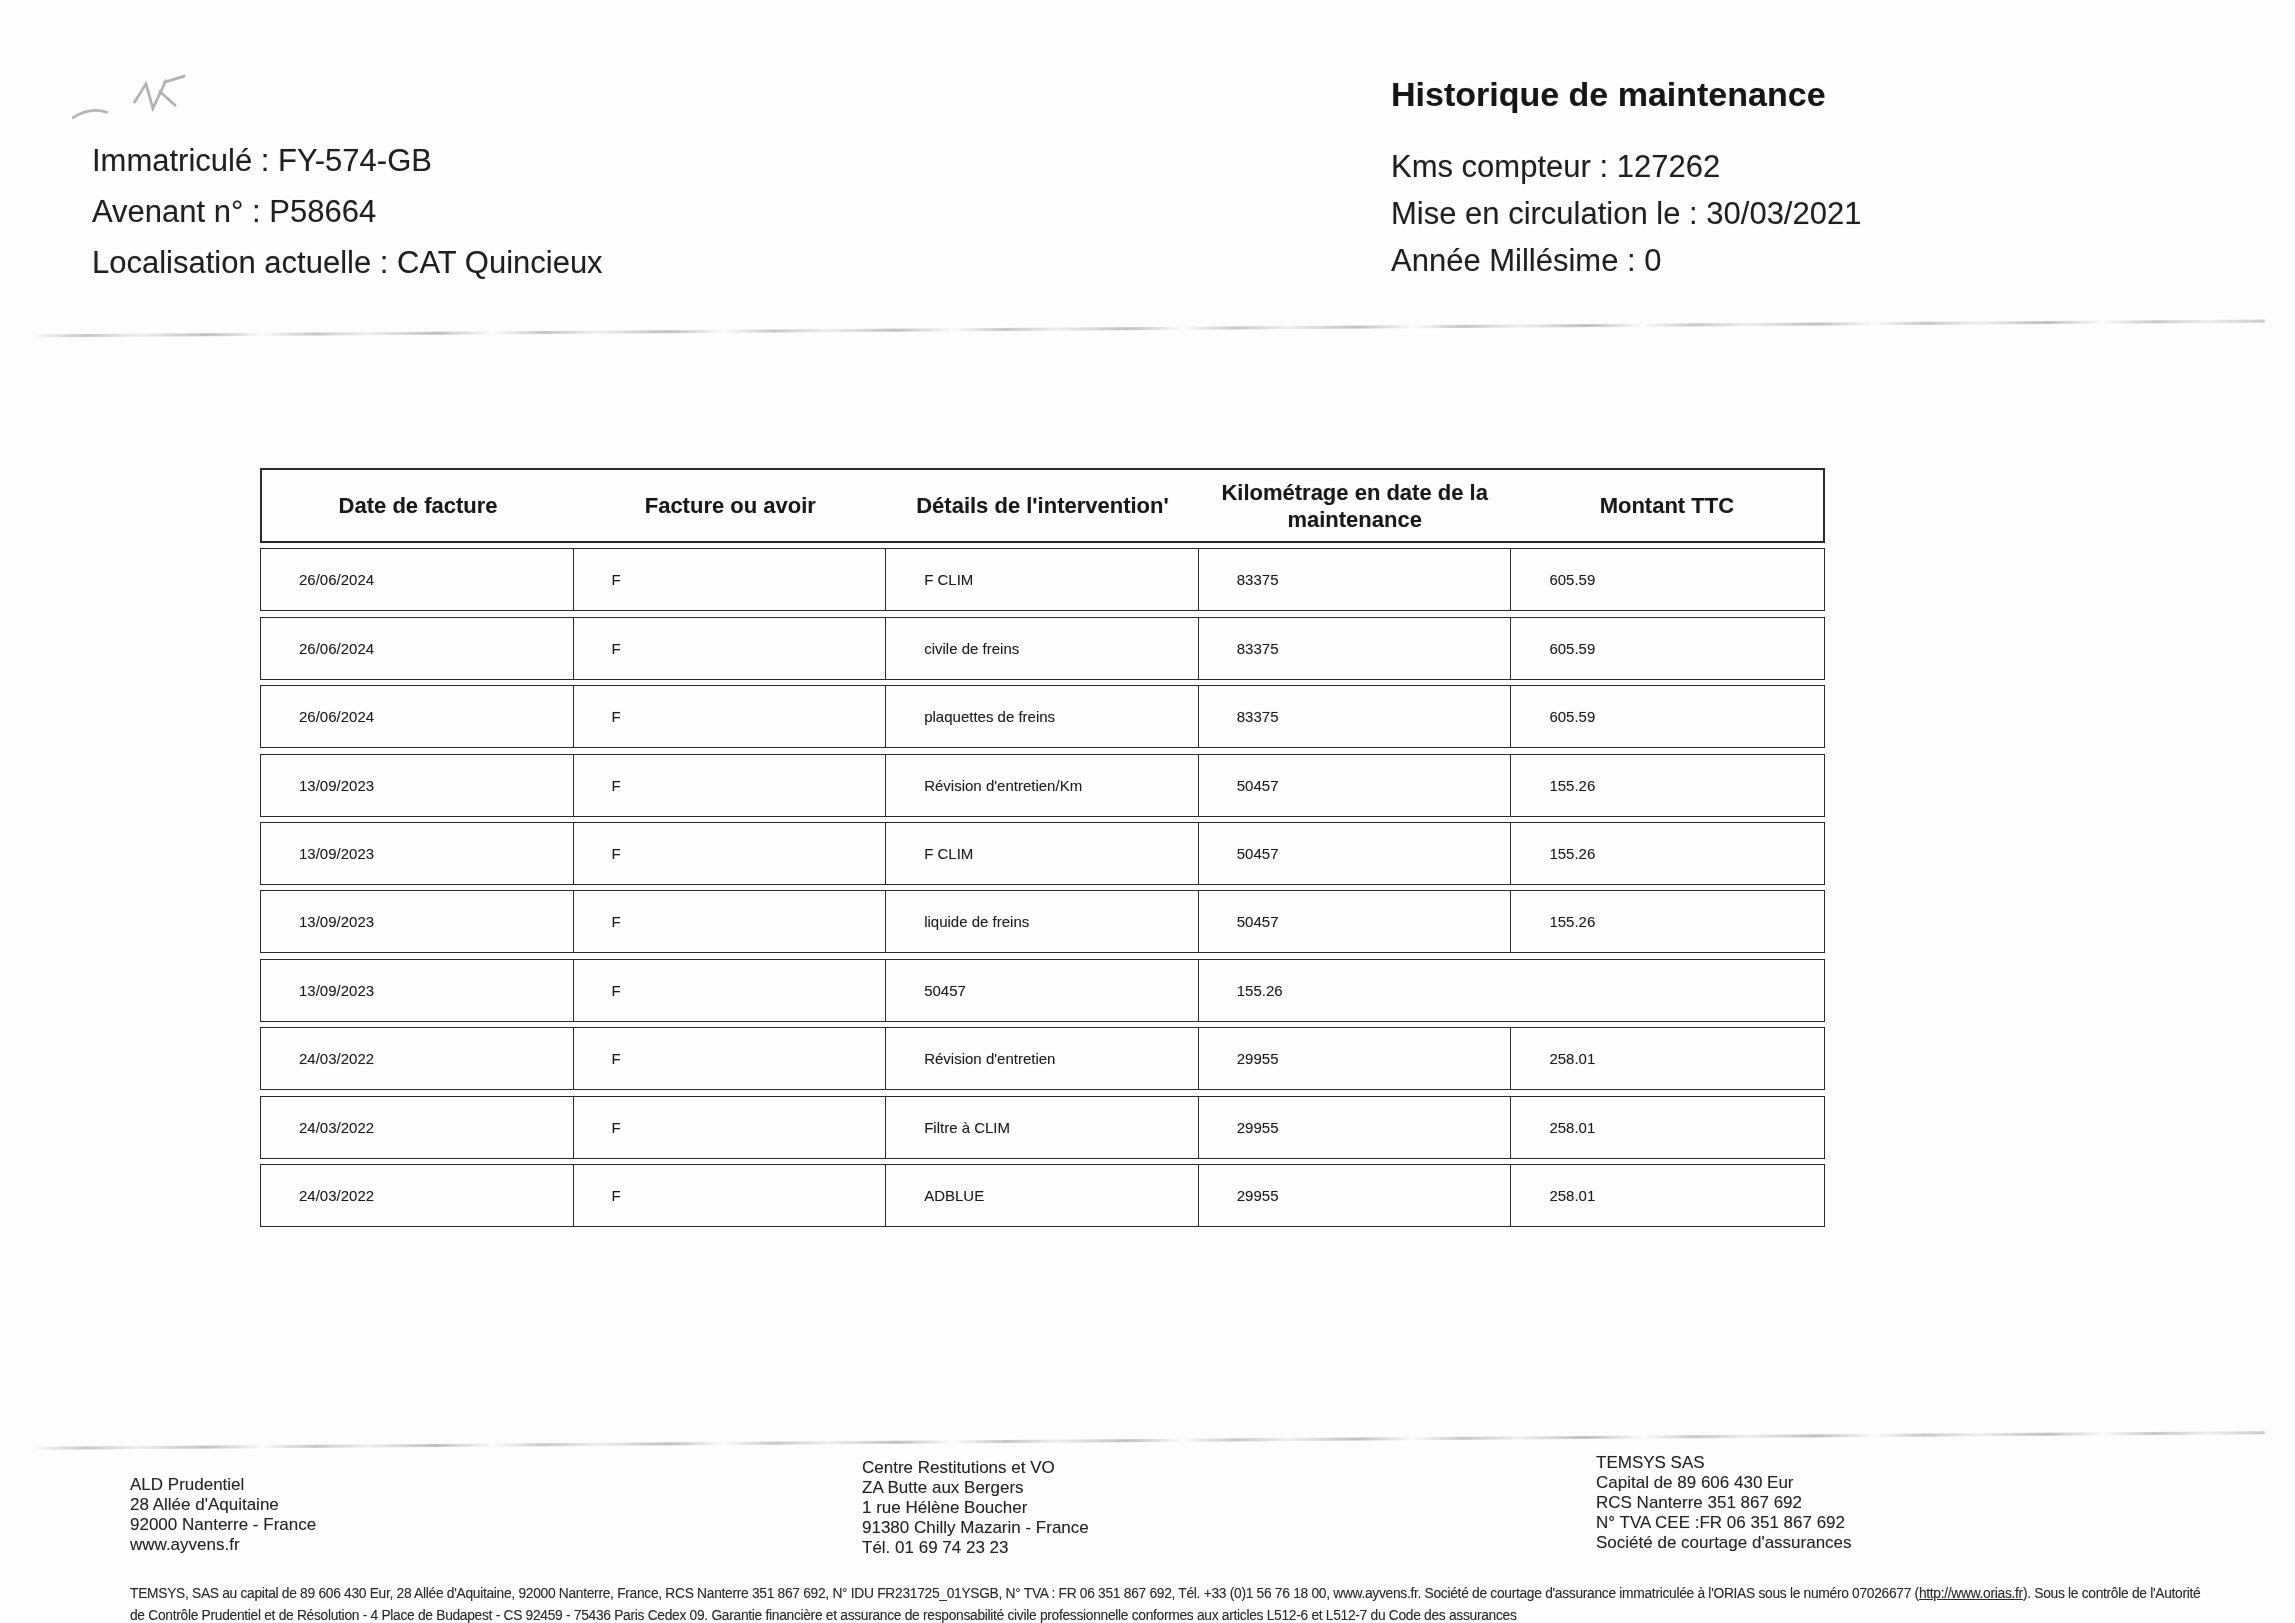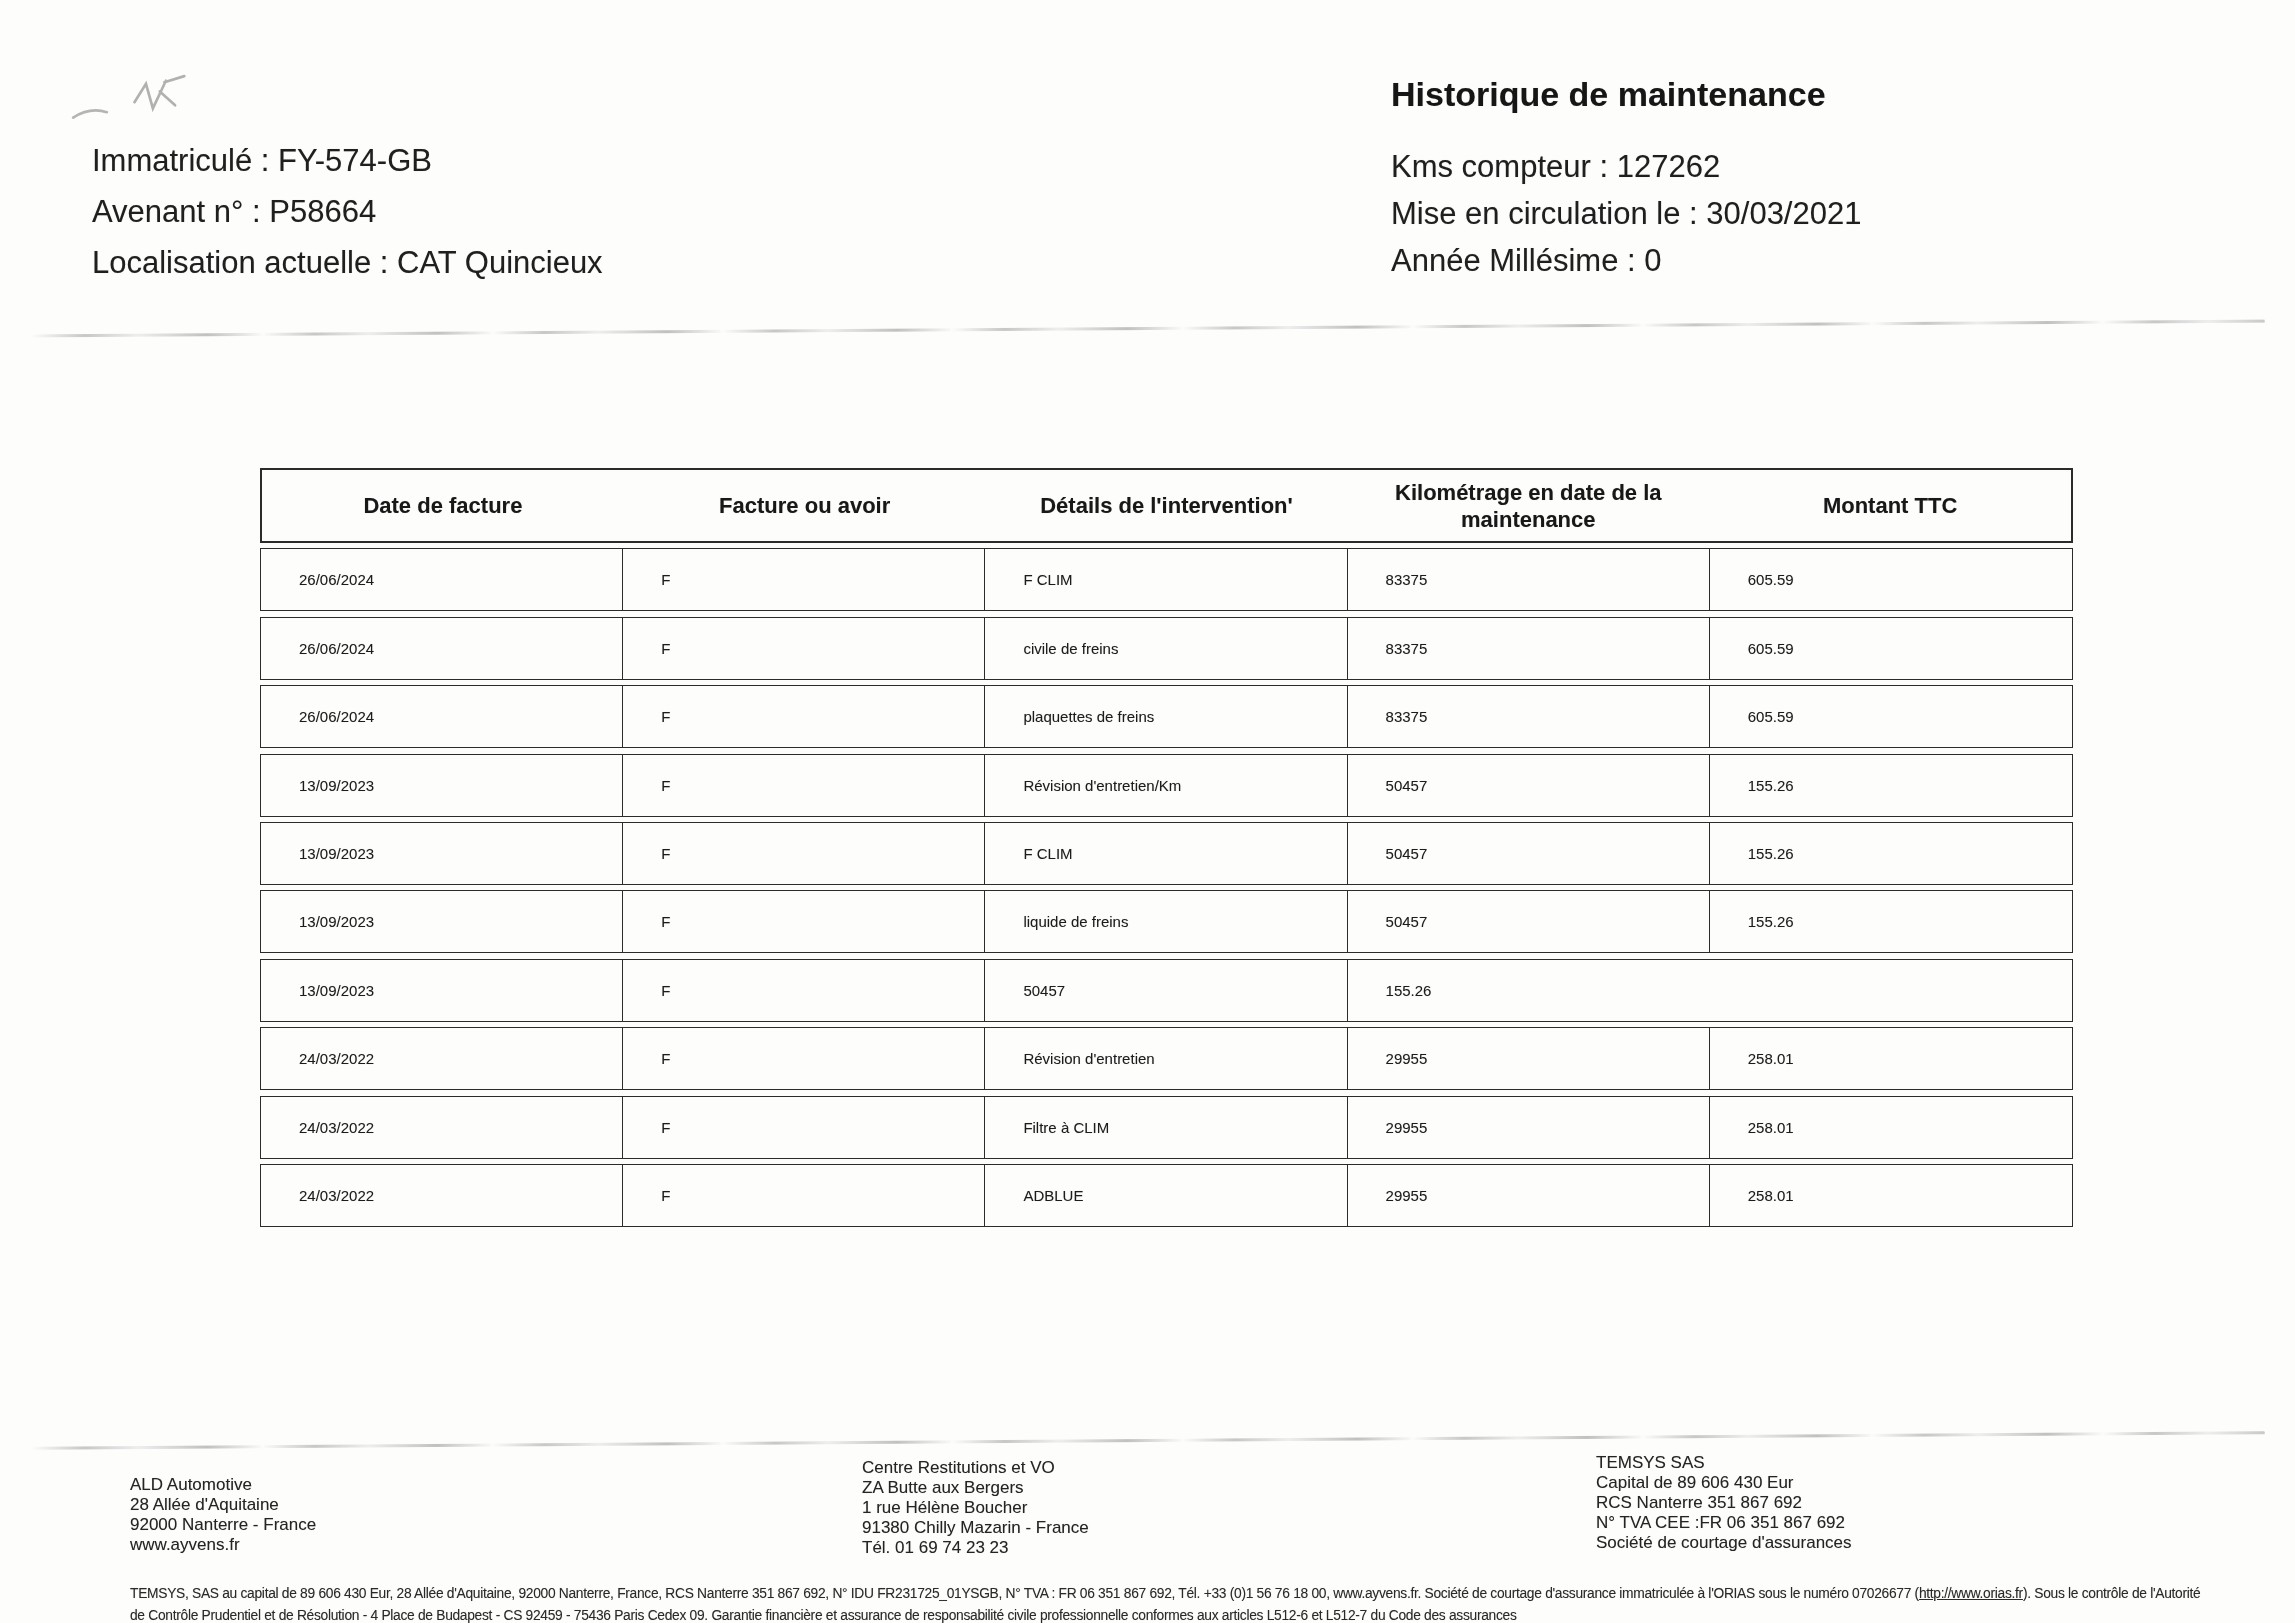--- a/index.html
+++ b/index.html
@@ -21,21 +21,21 @@
   
   .squiggle{position:absolute;left:67px;top:70px;opacity:.65;}
   .scan-line{position:absolute;height:3.1px;filter:blur(0.5px);border-radius:1.5px;
     background:repeating-linear-gradient(90deg,
       rgba(110,110,110,0) 0px, rgba(110,110,110,.38) 54px,
       rgba(150,150,150,.14) 107px, rgba(120,120,120,.46) 176px,
       rgba(170,170,170,.05) 230px);}
   .scan-line-1{top:327px;left:31px;width:2234px;transform:rotate(-.38deg);}
   .scan-line-2{top:1439px;left:31px;width:2234px;transform:rotate(-.4deg);}
   
-  .mtable{position:absolute;left:260px;top:468px;width:1813px;}
+  .mtable{position:absolute;left:260px;top:468px;width:1565px;}
   .thead{display:flex;align-items:center;height:75px;border:2.3px solid #2b2b2b;box-sizing:border-box;background:#fdfdfc;}
   .thead .hcell{width:20%;text-align:center;font-weight:700;font-size:22px;line-height:27px;padding:0 21.4px;box-sizing:border-box;color:#181818;}
   .trow{display:flex;height:63px;border:1.5px solid #2b2b2b;box-sizing:border-box;margin-top:5.4px;background:#fdfdfc;}
   .trow .cell{width:20%;height:100%;display:flex;align-items:center;padding-left:38px;box-sizing:border-box;border-right:1.5px solid #2b2b2b;font-size:15px;white-space:nowrap;color:#1c1c1c;}
   .trow .cell:last-child{border-right:none;}
   
   .footer-col{position:absolute;font-size:17px;line-height:20px;color:#242424;}
   .footer-left{left:130px;top:1475px;}
   .footer-center{left:862px;top:1458px;}
   .footer-right{left:1596px;top:1453px;}
@@ -145,21 +145,21 @@
     <div class="trow">
       <div class="cell">24/03/2022</div>
       <div class="cell">F</div>
       <div class="cell">ADBLUE</div>
       <div class="cell">29955</div>
       <div class="cell">258.01</div>
     </div>
   </div>
 
   <div class="footer-col footer-left">
-    <div>ALD Automotive</div>
+    <div>ALD Prudentiel</div>
     <div>28 Allée d'Aquitaine</div>
     <div>92000 Nanterre - France</div>
     <div>www.ayvens.fr</div>
   </div>
   <div class="footer-col footer-center">
     <div>Centre Restitutions et VO</div>
     <div>ZA Butte aux Bergers</div>
     <div>1 rue Hélène Boucher</div>
     <div>91380 Chilly Mazarin - France</div>
     <div>Tél. 01 69 74 23 23</div>

